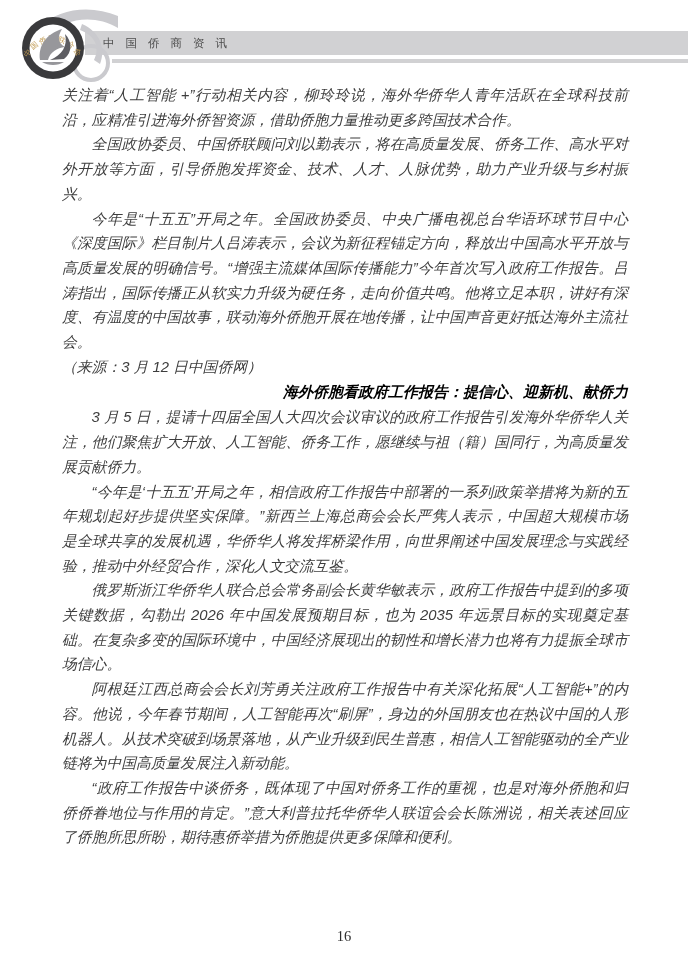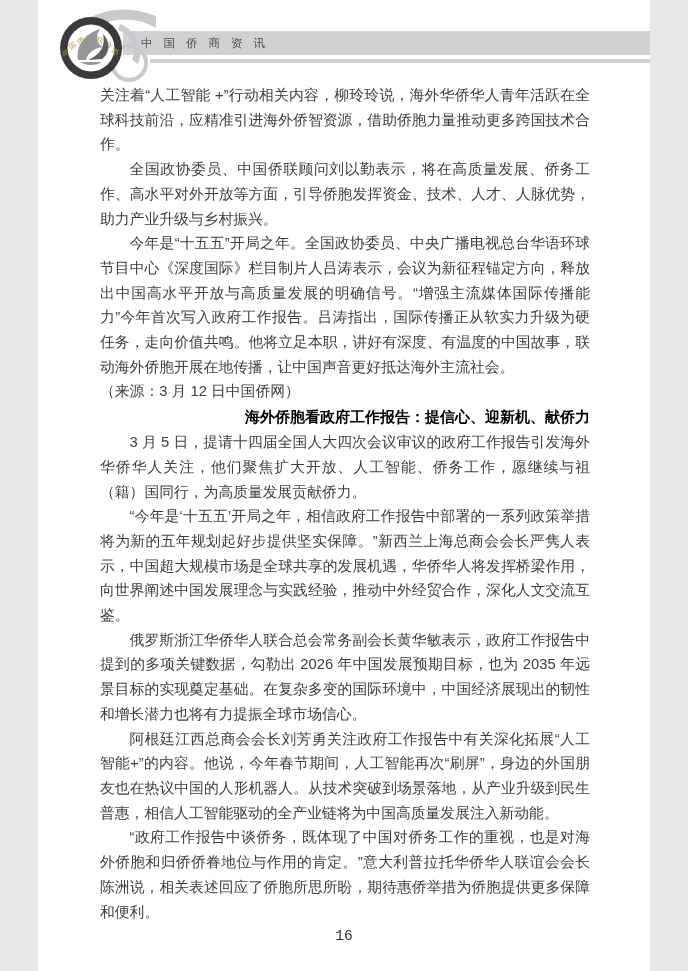--- a/index.html
+++ b/index.html
@@ -1,18 +1,18 @@
 <!DOCTYPE html>
 <html><head>
 <meta charset="utf-8">
 <style>
   html,body{margin:0;padding:0;background:#e8e8e8;}
   .page{
     position:relative;
-    width:612px;height:971px;
+    width:688px;height:971px;
     margin:0 auto;
     background:#ffffff;
     overflow:hidden;
     font-family:"Liberation Sans",sans-serif;
     color:#3d3d3d;
   }
   
   .header{position:relative;height:63px;}
   .banner-bar{
     position:absolute;left:85px;right:0;top:31px;height:24px;
@@ -30,38 +30,39 @@
     position:absolute;left:112px;right:0;top:59px;height:4px;
     background:#d1d1d3;
   }
   .logo-wrap{position:absolute;left:12px;top:2px;width:112px;height:92px;}
   
   .main{
     margin:20px 60px 0 62px;
     font-size:14.8px;
     line-height:24.7px;
     text-align:justify;
+    font-style:italic;
   }
   .main p{margin:0;}
   .para-indent{text-indent:2em;}
   .source-line{}
   .article-title{
     margin:36px 0 9px 0;
     text-align:right;
     font-size:15px;
     line-height:26px;
     font-weight:bold;
     color:#000000;
     text-indent:0;
   }
   
   .footer{
     position:absolute;left:0;right:0;top:928px;
     text-align:center;
-    font-family:Liberation Mono, monospace;
+    font-family:Liberation Serif, serif;
     font-size:14.5px;
     color:#2e2e2e;
   }
 </style>
 </head>
 <body>
 
 <div class="page">
 
   <div class="header">

